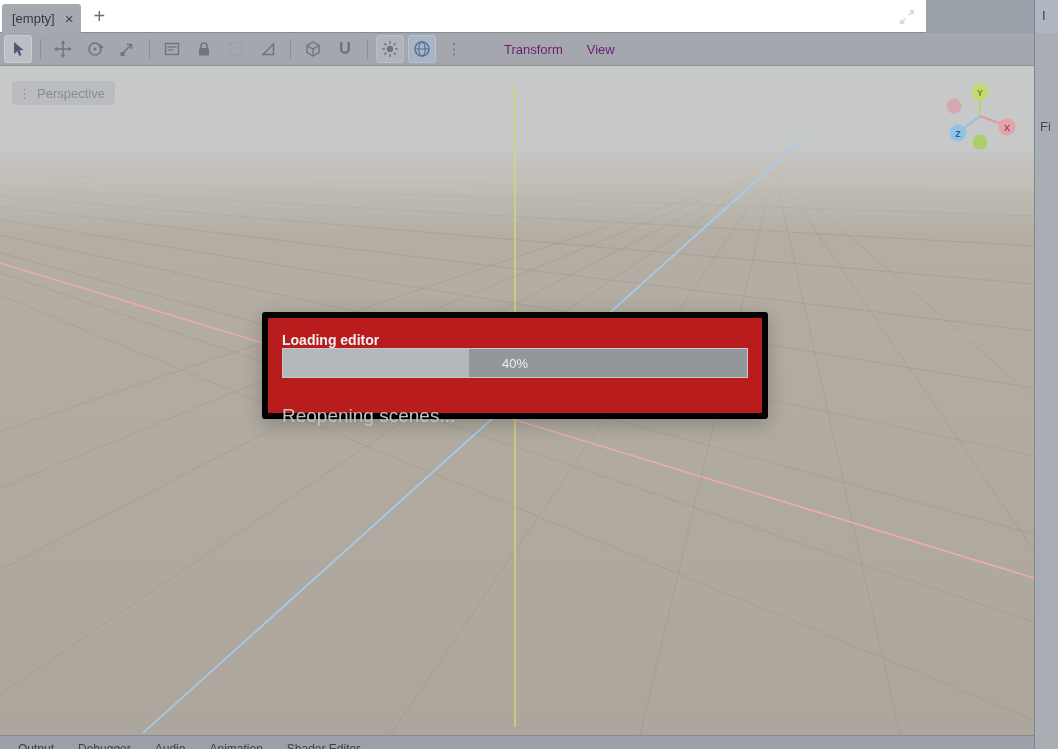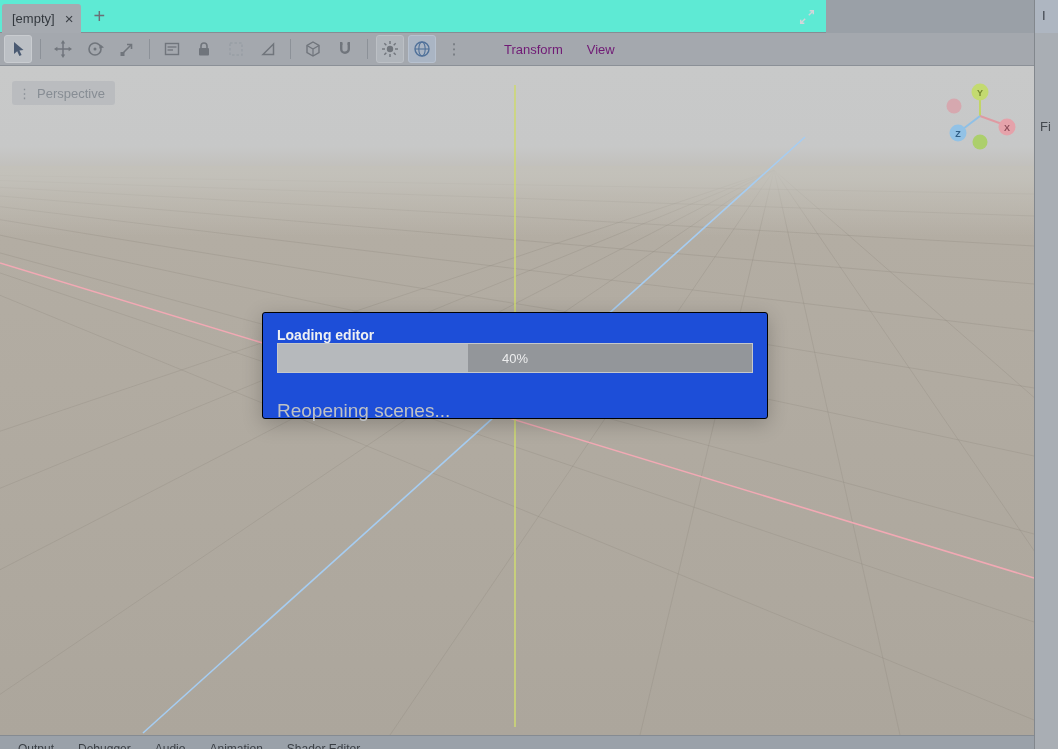--- a/index.html
+++ b/index.html
@@ -1,22 +1,22 @@
 <!DOCTYPE html>
 <html><head>
 <meta charset="utf-8">
 <style>
   * { box-sizing: border-box; margin: 0; padding: 0; }
   html,body { width:1058px; height:749px; overflow:hidden;
     font-family:"Liberation Sans", sans-serif; background:#9aa0a7; }
   .root { position:relative; width:1058px; height:749px; }
 
   
-  .tabbar { position:absolute; left:0; top:0; width:826px; height:33px;
-    background:#5eead4; border-bottom:1px solid #878c93; display:flex; align-items:center; }
+  .tabbar { position:absolute; left:0; top:0; width:926px; height:33px;
+    background:#ffffff; border-bottom:1px solid #878c93; display:flex; align-items:center; }
   .tab { height:29px; margin-top:4px; margin-left:2px; background:#a6aab0;
     border-radius:3px 3px 0 0; display:flex; align-items:center; padding:0 8px 0 10px; }
   .tab-label { font-size:13px; color:#33383e; margin-right:10px; }
   .tab-close { font-size:15px; color:#3c4147; cursor:default; line-height:1; }
   .tab-add { font-size:20px; color:#6a6f76; margin-left:12px; line-height:1; }
   .fullscreen-btn { position:absolute; right:8px; top:6px; width:22px; height:22px;
     color:#d2d5d9; display:flex; align-items:center; justify-content:center; }
 
   
   .toolbar { position:absolute; left:0; top:33px; width:1034px; height:33px;
@@ -47,21 +47,21 @@
   .persp-btn { position:absolute; left:12px; top:15px; height:24px;
     background:rgba(178,181,185,0.62); border-radius:3px; display:flex; align-items:center;
     padding:0 10px 0 6px; }
   .persp-dots { color:#8a8f95; font-size:13px; margin-right:6px; letter-spacing:0; }
   .persp-label { font-size:13px; color:#878d94; }
   .gizmo { position:absolute; right:16px; top:12px; }
   .gizmo text { font-size:9px; font-weight:bold; text-anchor:middle; }
 
   
   .dialog { position:absolute; left:262px; top:312px; width:506px; height:107px;
-    background:#1d4ed8; border:1px solid #000000; border-radius:3px;
+    background:#b91c1c; border:6px solid #000000; border-radius:3px;
     box-shadow:0 5px 20px rgba(0,0,0,0.22); padding:10px 14px; }
   .dialog-title { font-size:14px; font-weight:bold; color:#eef0f2; margin-top:4px; }
   .progress { position:relative; height:30px; background:#93969a;
     border:1px solid #c5c8cb; }
   .progress-fill { position:absolute; left:0; top:0; bottom:0; background:#b6b9bc; }
   .progress-text { position:absolute; left:0; right:0; top:0; bottom:0;
     display:flex; align-items:center; justify-content:center;
     font-size:13px; color:#ecedee; }
   .dialog-status { margin-top:27px; font-size:19px; color:#bfc2c5; }
 

